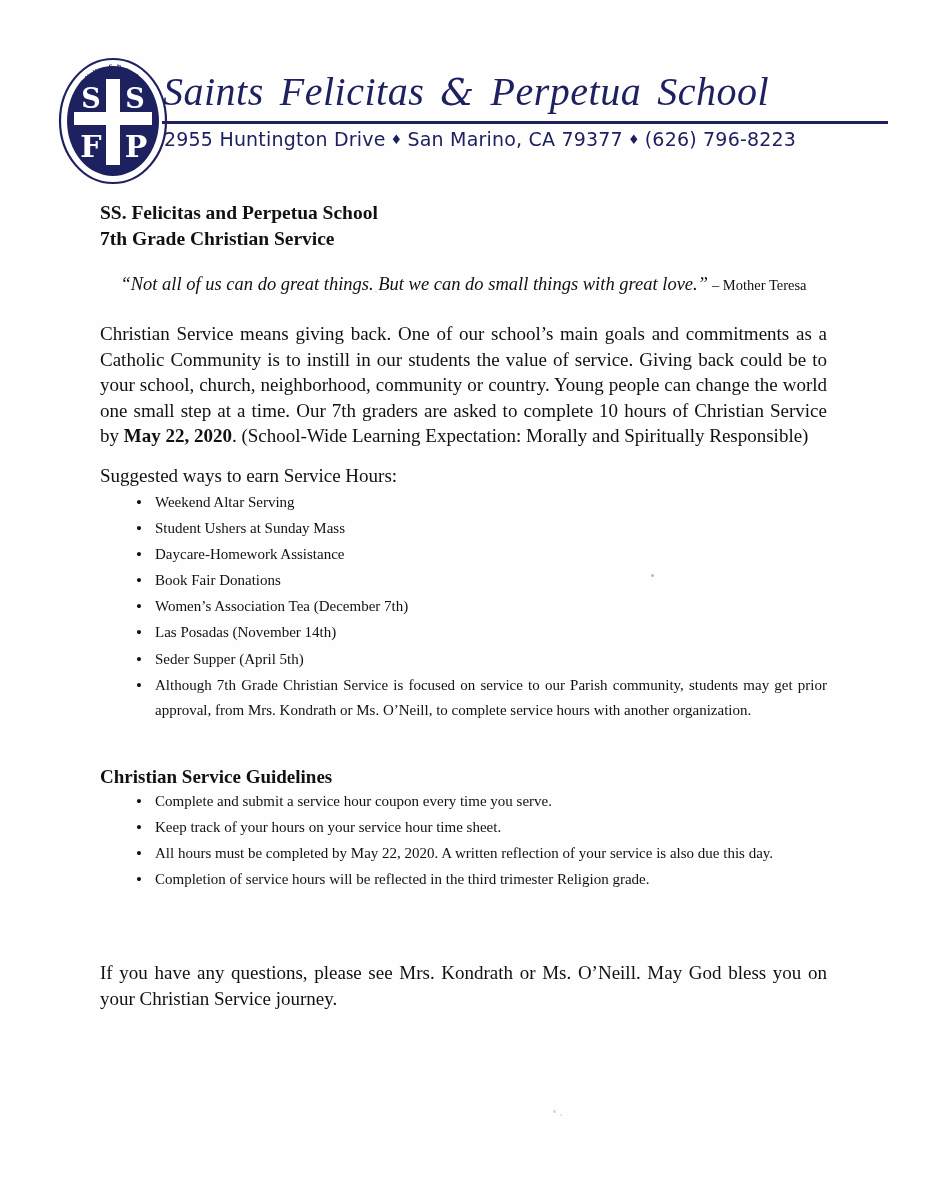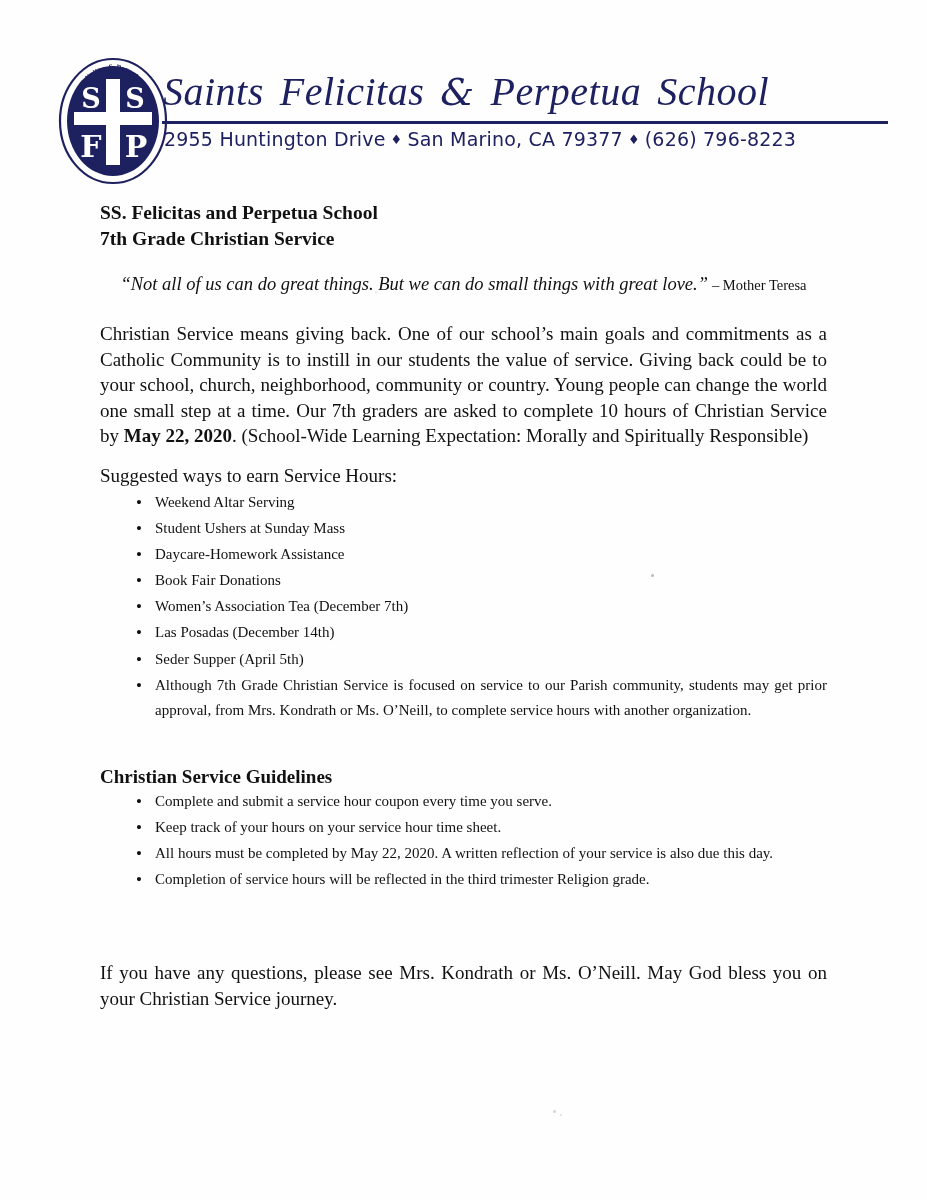--- a/index.html
+++ b/index.html
@@ -237,21 +237,21 @@
   <div class="para intro"><span>Christian Service means giving back.  One of our school’s main goals and commitments as a Catholic Community is to instill in our students the value of service. Giving back could be to your school, church, neighborhood, community or country.  Young people can change the world one small step at a time.  Our 7th graders are asked to complete 10 hours of Christian Service by </span><b>May 22, 2020</b><span>. (School-Wide Learning Expectation: Morally and Spiritually Responsible)</span></div>
 
   <div class="lead-in suggested">Suggested ways to earn Service Hours:</div>
 
   <ul class="bullets suggested">
     <li class="single">Weekend Altar Serving</li>
     <li class="single">Student Ushers at Sunday Mass</li>
     <li class="single">Daycare-Homework Assistance</li>
     <li class="single">Book Fair Donations</li>
     <li class="single">Women’s Association Tea (December 7th)</li>
-    <li class="single">Las Posadas (December 14th)</li>
+    <li class="single">Las Posadas (November 14th)</li>
     <li class="single">Seder Supper (April 5th)</li>
     <li>Although 7th Grade Christian Service is focused on service to our Parish community, students may get prior approval, from Mrs. Kondrath or Ms. O’Neill, to complete service hours with another organization.</li>
   </ul>
 
   <div class="section-head guidelines">Christian Service Guidelines</div>
 
   <ul class="bullets guidelines">
     <li class="single">Complete and submit a service hour coupon every time you serve.</li>
     <li class="single">Keep track of your hours on your service hour time sheet.</li>
     <li>All hours must be completed by May 22, 2020.  A written reflection of your service is also due this day.</li>

